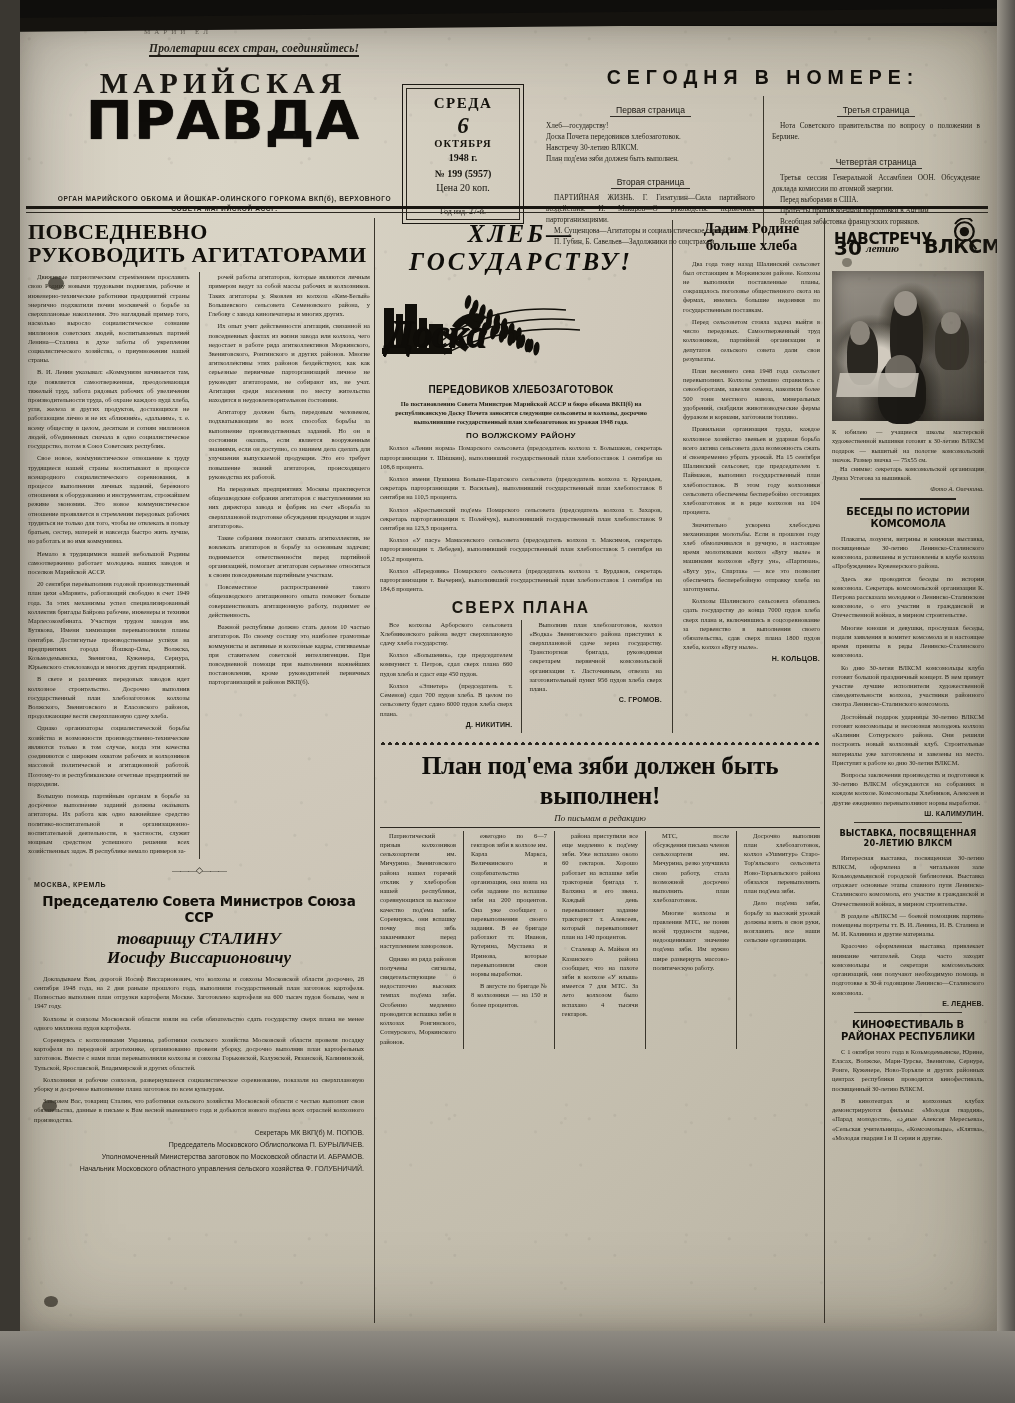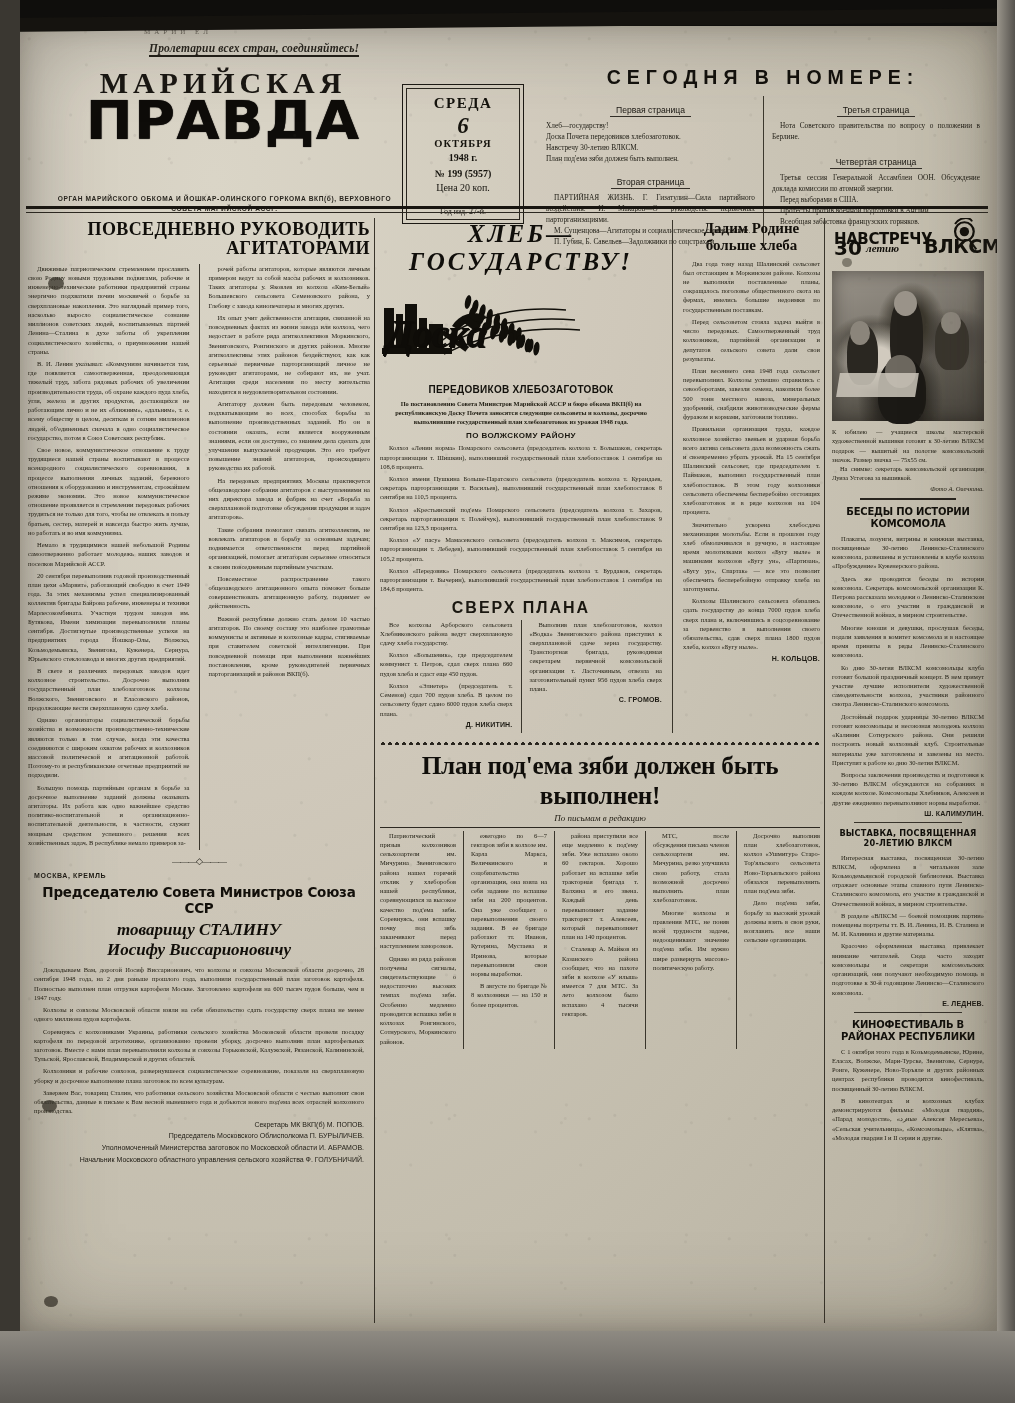--- a/index.html
+++ b/index.html
@@ -92,21 +92,21 @@
   .vrule{position:absolute;width:1px;background:#3a362d;}
 
   
   .col{position:absolute;box-sizing:border-box;}
   p.t{font-size:6.5px;line-height:1.42;text-align:justify;color:#262318;margin:0 0 3px;
       text-indent:9px;hyphens:auto;}
   .sig{font-family:"Liberation Sans",sans-serif;font-size:7px;font-weight:bold;text-align:right;
       color:#201d16;margin:3px 0 5px;letter-spacing:.2px;}
 
   h2.hl{font-family:"Liberation Serif",serif;font-weight:bold;color:#12100c;margin:0;}
-  .hl-left{font-size:18px;line-height:1.05;text-align:right;letter-spacing:.4px;}
+  .hl-left{font-size:22px;line-height:1.05;text-align:left;letter-spacing:.4px;}
   .hl-bread{font-family:"Liberation Serif",serif;font-style:italic;font-weight:bold;font-size:25px;
     letter-spacing:3px;text-align:center;color:#14120d;}
   .hl-doska{font-family:"Liberation Sans",sans-serif;font-weight:bold;font-size:10px;
     text-align:center;letter-spacing:.3px;color:#15130e;}
   .hl-zyab{font-family:"DejaVu Sans",sans-serif;font-weight:bold;font-size:26px;text-align:center;
     color:#100e0a;letter-spacing:-.3px;transform:scaleX(.97);}
   .hl-center-it{font-style:italic;font-size:9px;text-align:center;color:#252118;margin-top:2px;}
   .hl-rod{font-family:"Liberation Serif",serif;font-weight:bold;font-size:15px;text-align:center;
     line-height:1.12;color:#14110c;}
   .kremlin{font-family:"Liberation Sans",sans-serif;font-weight:bold;font-size:7px;letter-spacing:.6px;color:#221f18;}

